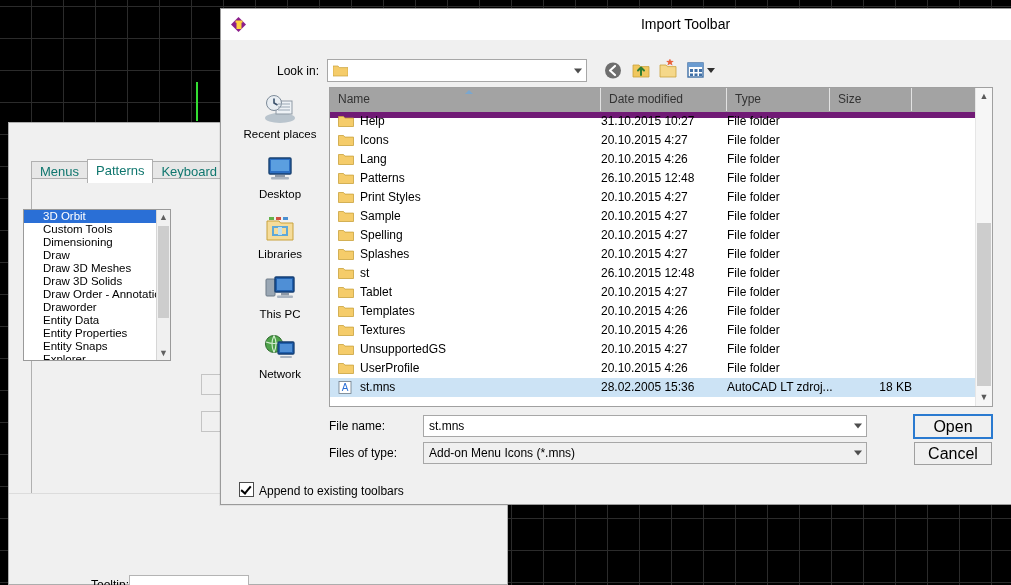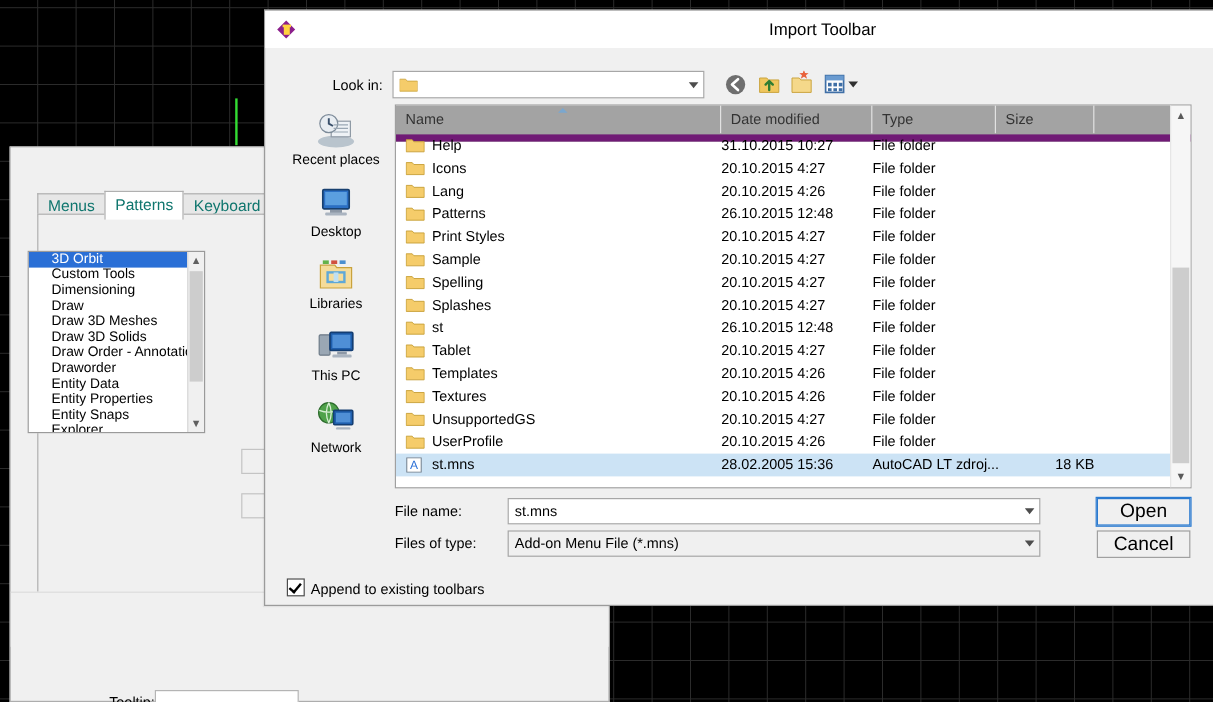--- a/index.html
+++ b/index.html
@@ -526,21 +526,21 @@
   </div>
 
   <div class="dlg-lbl" id="lbl-filename">File name:</div>
   <div class="dlg-combo" id="cmb-filename">
     <span>st.mns</span>
     <span class="cbx-arrow"></span>
   </div>
 
   <div class="dlg-lbl" id="lbl-filetype">Files of type:</div>
   <div class="dlg-combo" id="cmb-filetype">
-    <span>Add-on Menu File (*.mns)</span>
+    <span>Add-on Menu Icons (*.mns)</span>
     <span class="cbx-arrow"></span>
   </div>
 
   <div class="dlg-btn" id="btn-open">Open</div>
   <div class="dlg-btn" id="btn-cancel">Cancel</div>
 
   <div id="append-check">
     <span id="append-box"></span><span>Append to existing toolbars</span>
   </div>
 

